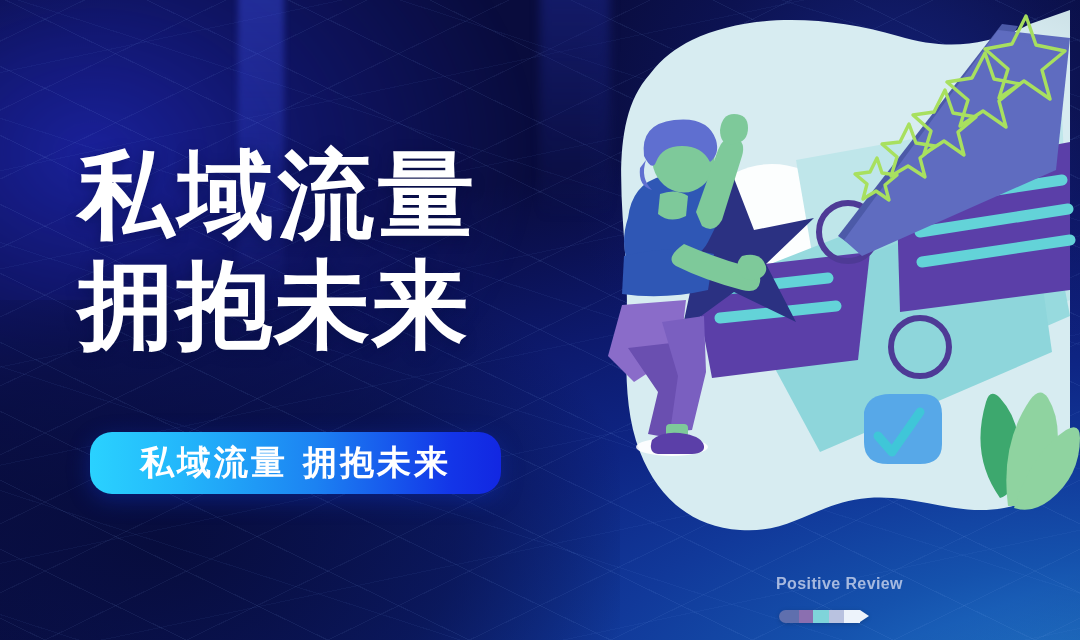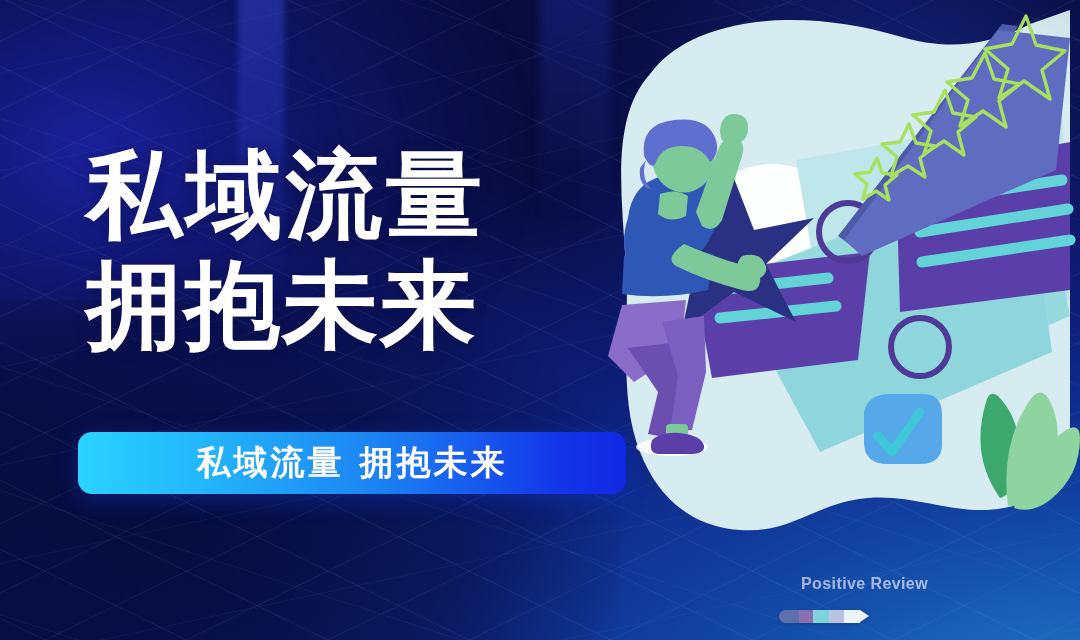--- a/index.html
+++ b/index.html
@@ -56,57 +56,57 @@
     background:linear-gradient(180deg, rgba(30,42,150,.55) 0%, rgba(25,35,130,0) 100%);
     filter:blur(5px);
   }
   .bg-vig{
     position:absolute;inset:0;
     background:radial-gradient(130% 110% at 50% 50%, rgba(0,0,0,0) 52%, rgba(4,8,36,.38) 100%);
   }
 
   
   .title-wrap{
-    position:absolute;left:78px;top:140px;width:560px;margin-left:8px;
+    position:absolute;left:78px;top:140px;width:560px;
   }
   .title-line{
     color:#ffffff;
     font-weight:bold;
     font-size:96px;
     line-height:110px;
     letter-spacing:4px;
     white-space:nowrap;
     text-shadow:0 3px 14px rgba(5,10,60,.45);
     font-family:"DejaVu Sans","Liberation Sans",sans-serif;
   }
   .title-line.l2{ letter-spacing:2px; }
 
   .badge{
-    position:absolute;left:78px;top:432px;
-    width:548px;height:62px;
-    border-radius:14px;
+    position:absolute;left:90px;top:432px;
+    width:411px;height:62px;
+    border-radius:22px;
     background:linear-gradient(90deg,#2ad2ff 0%,#23b7fb 22%,#1c82f2 55%,#1335e8 88%,#1227e2 100%);
     box-shadow:0 6px 22px rgba(16,60,220,.35);
     display:flex;align-items:center;justify-content:center;
   }
   .badge-text{
     color:#ffffff;font-weight:bold;font-size:34px;letter-spacing:3px;
     white-space:nowrap;
     font-family:"DejaVu Sans","Liberation Sans",sans-serif;
   }
 
   
   .illus{
     position:absolute;left:600px;top:0;width:480px;height:640px;
   }
   .illus svg{display:block;}
 
   
   .caption{
-    position:absolute;left:748px;top:575px;width:180px;text-align:right;
+    position:absolute;left:776px;top:575px;width:180px;text-align:left;
   }
   .caption-text{
     color:#dfe4f5;opacity:.72;
     font-size:16px;font-weight:bold;letter-spacing:.4px;
     font-family:"Liberation Sans",sans-serif;
   }
   .progress{
     position:absolute;left:779px;top:610px;
     width:90px;height:13px;
     display:flex;align-items:stretch;

